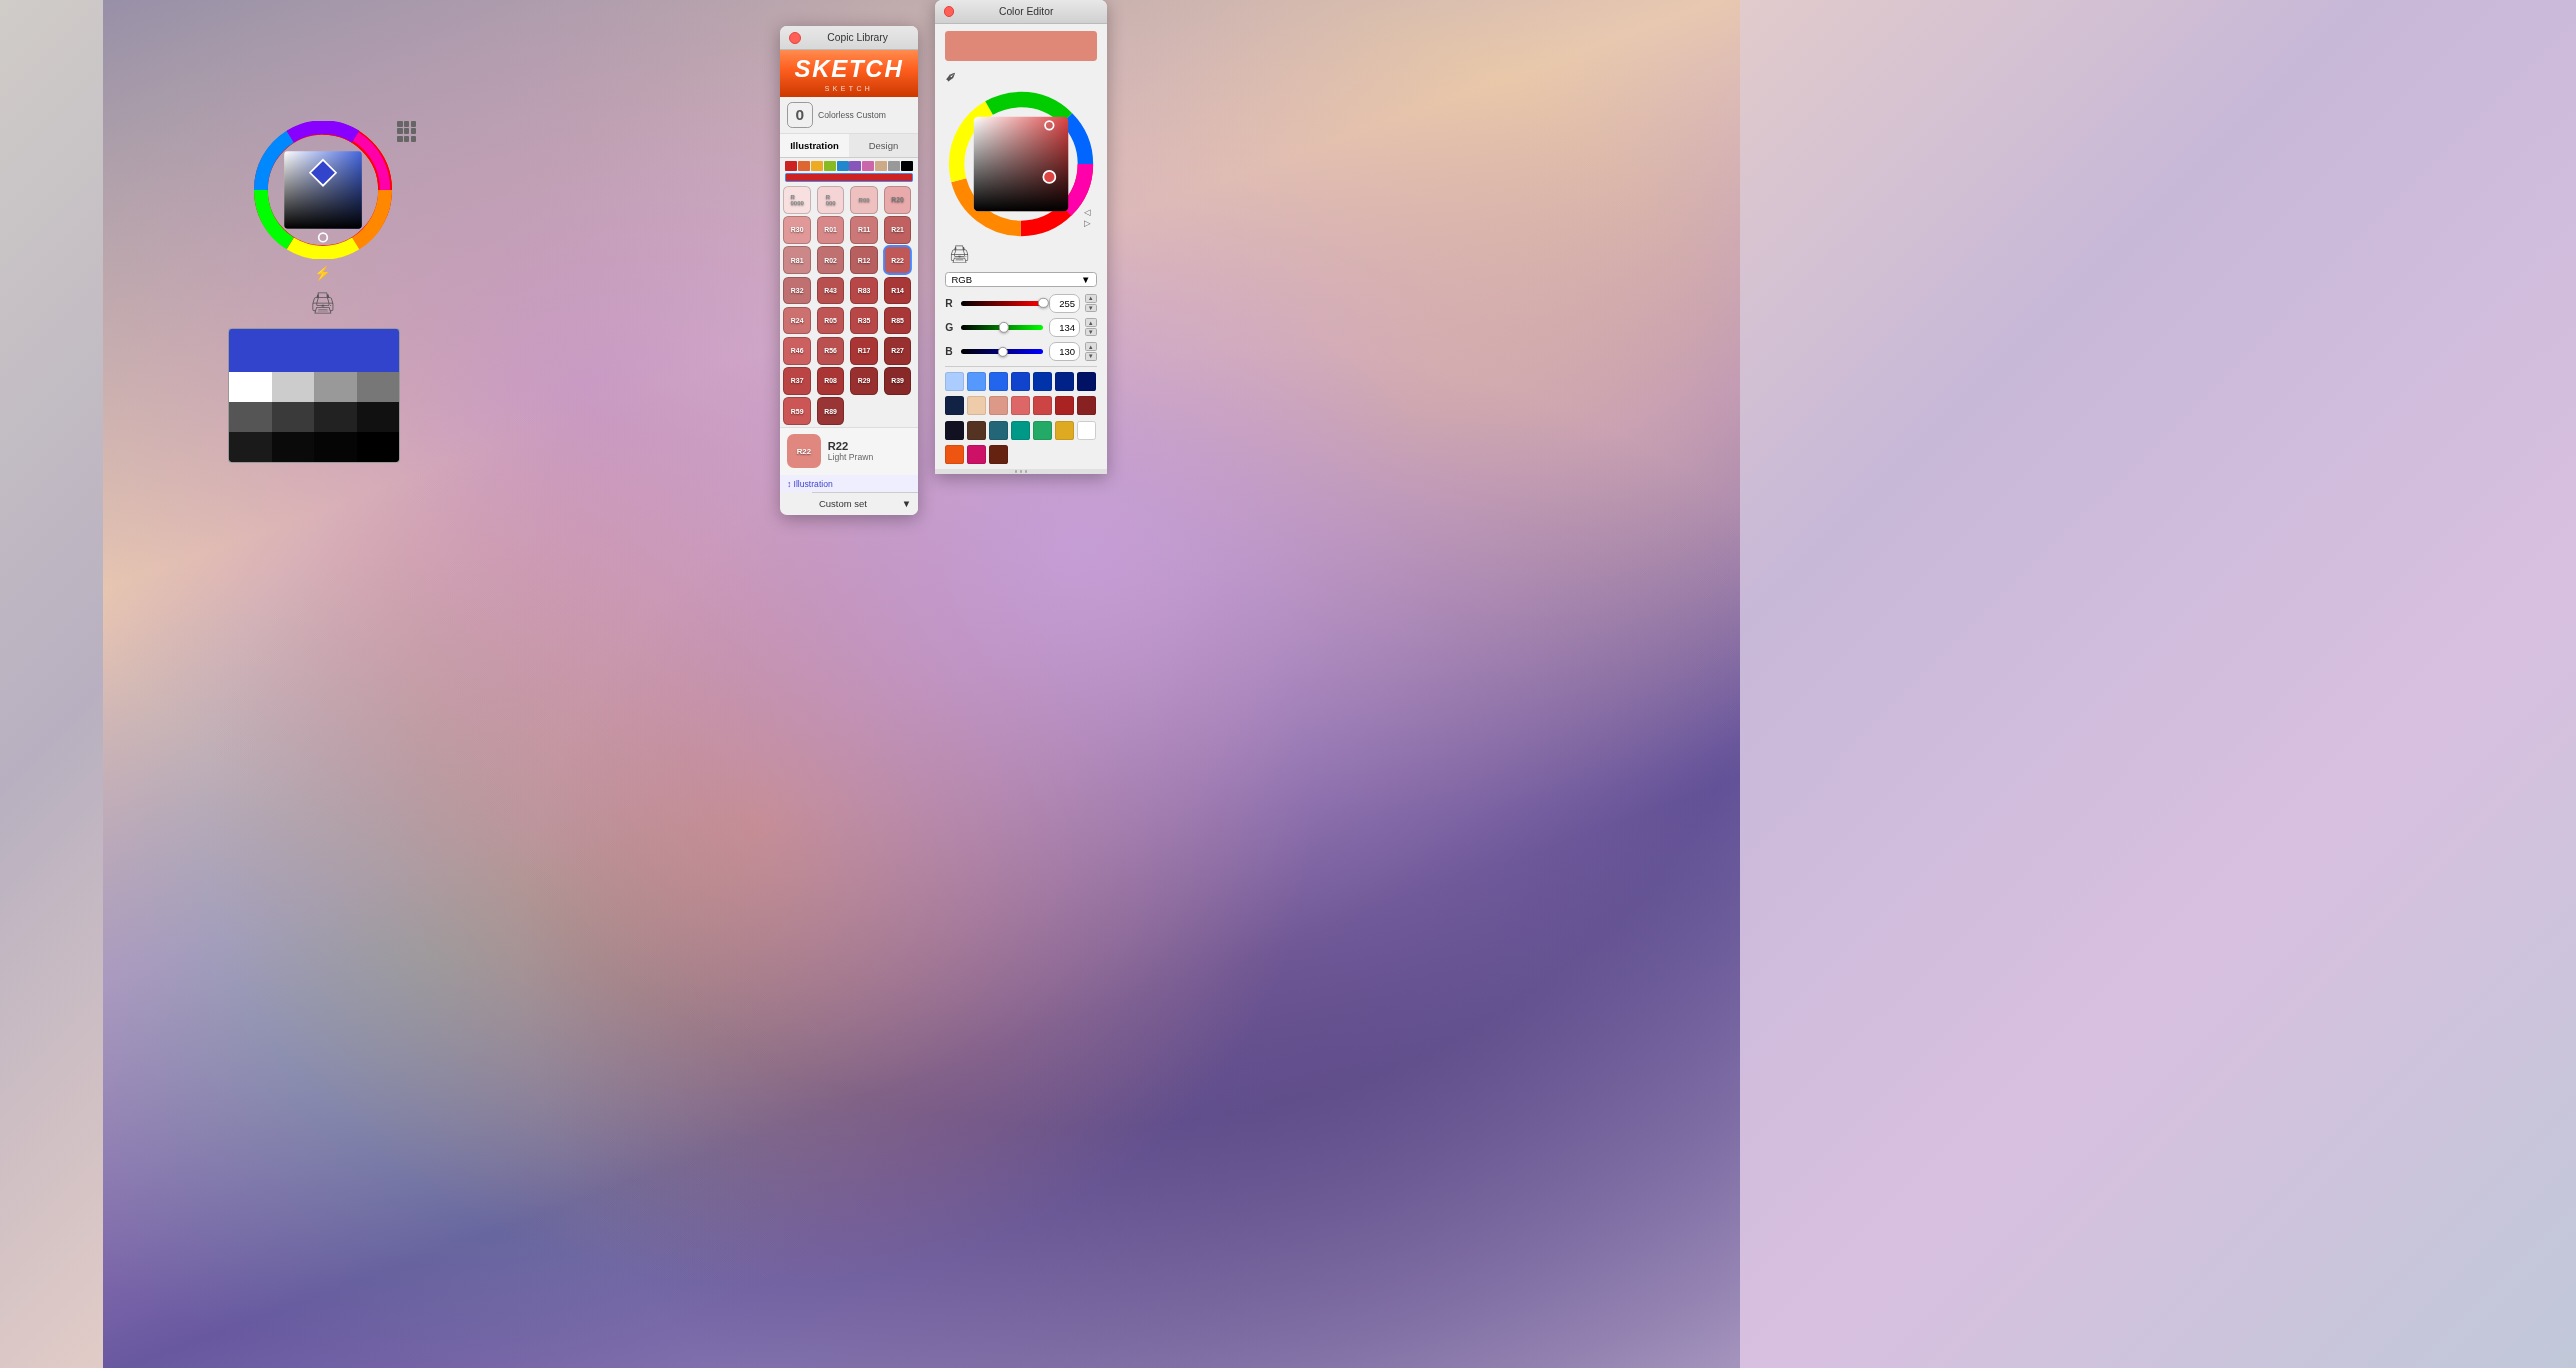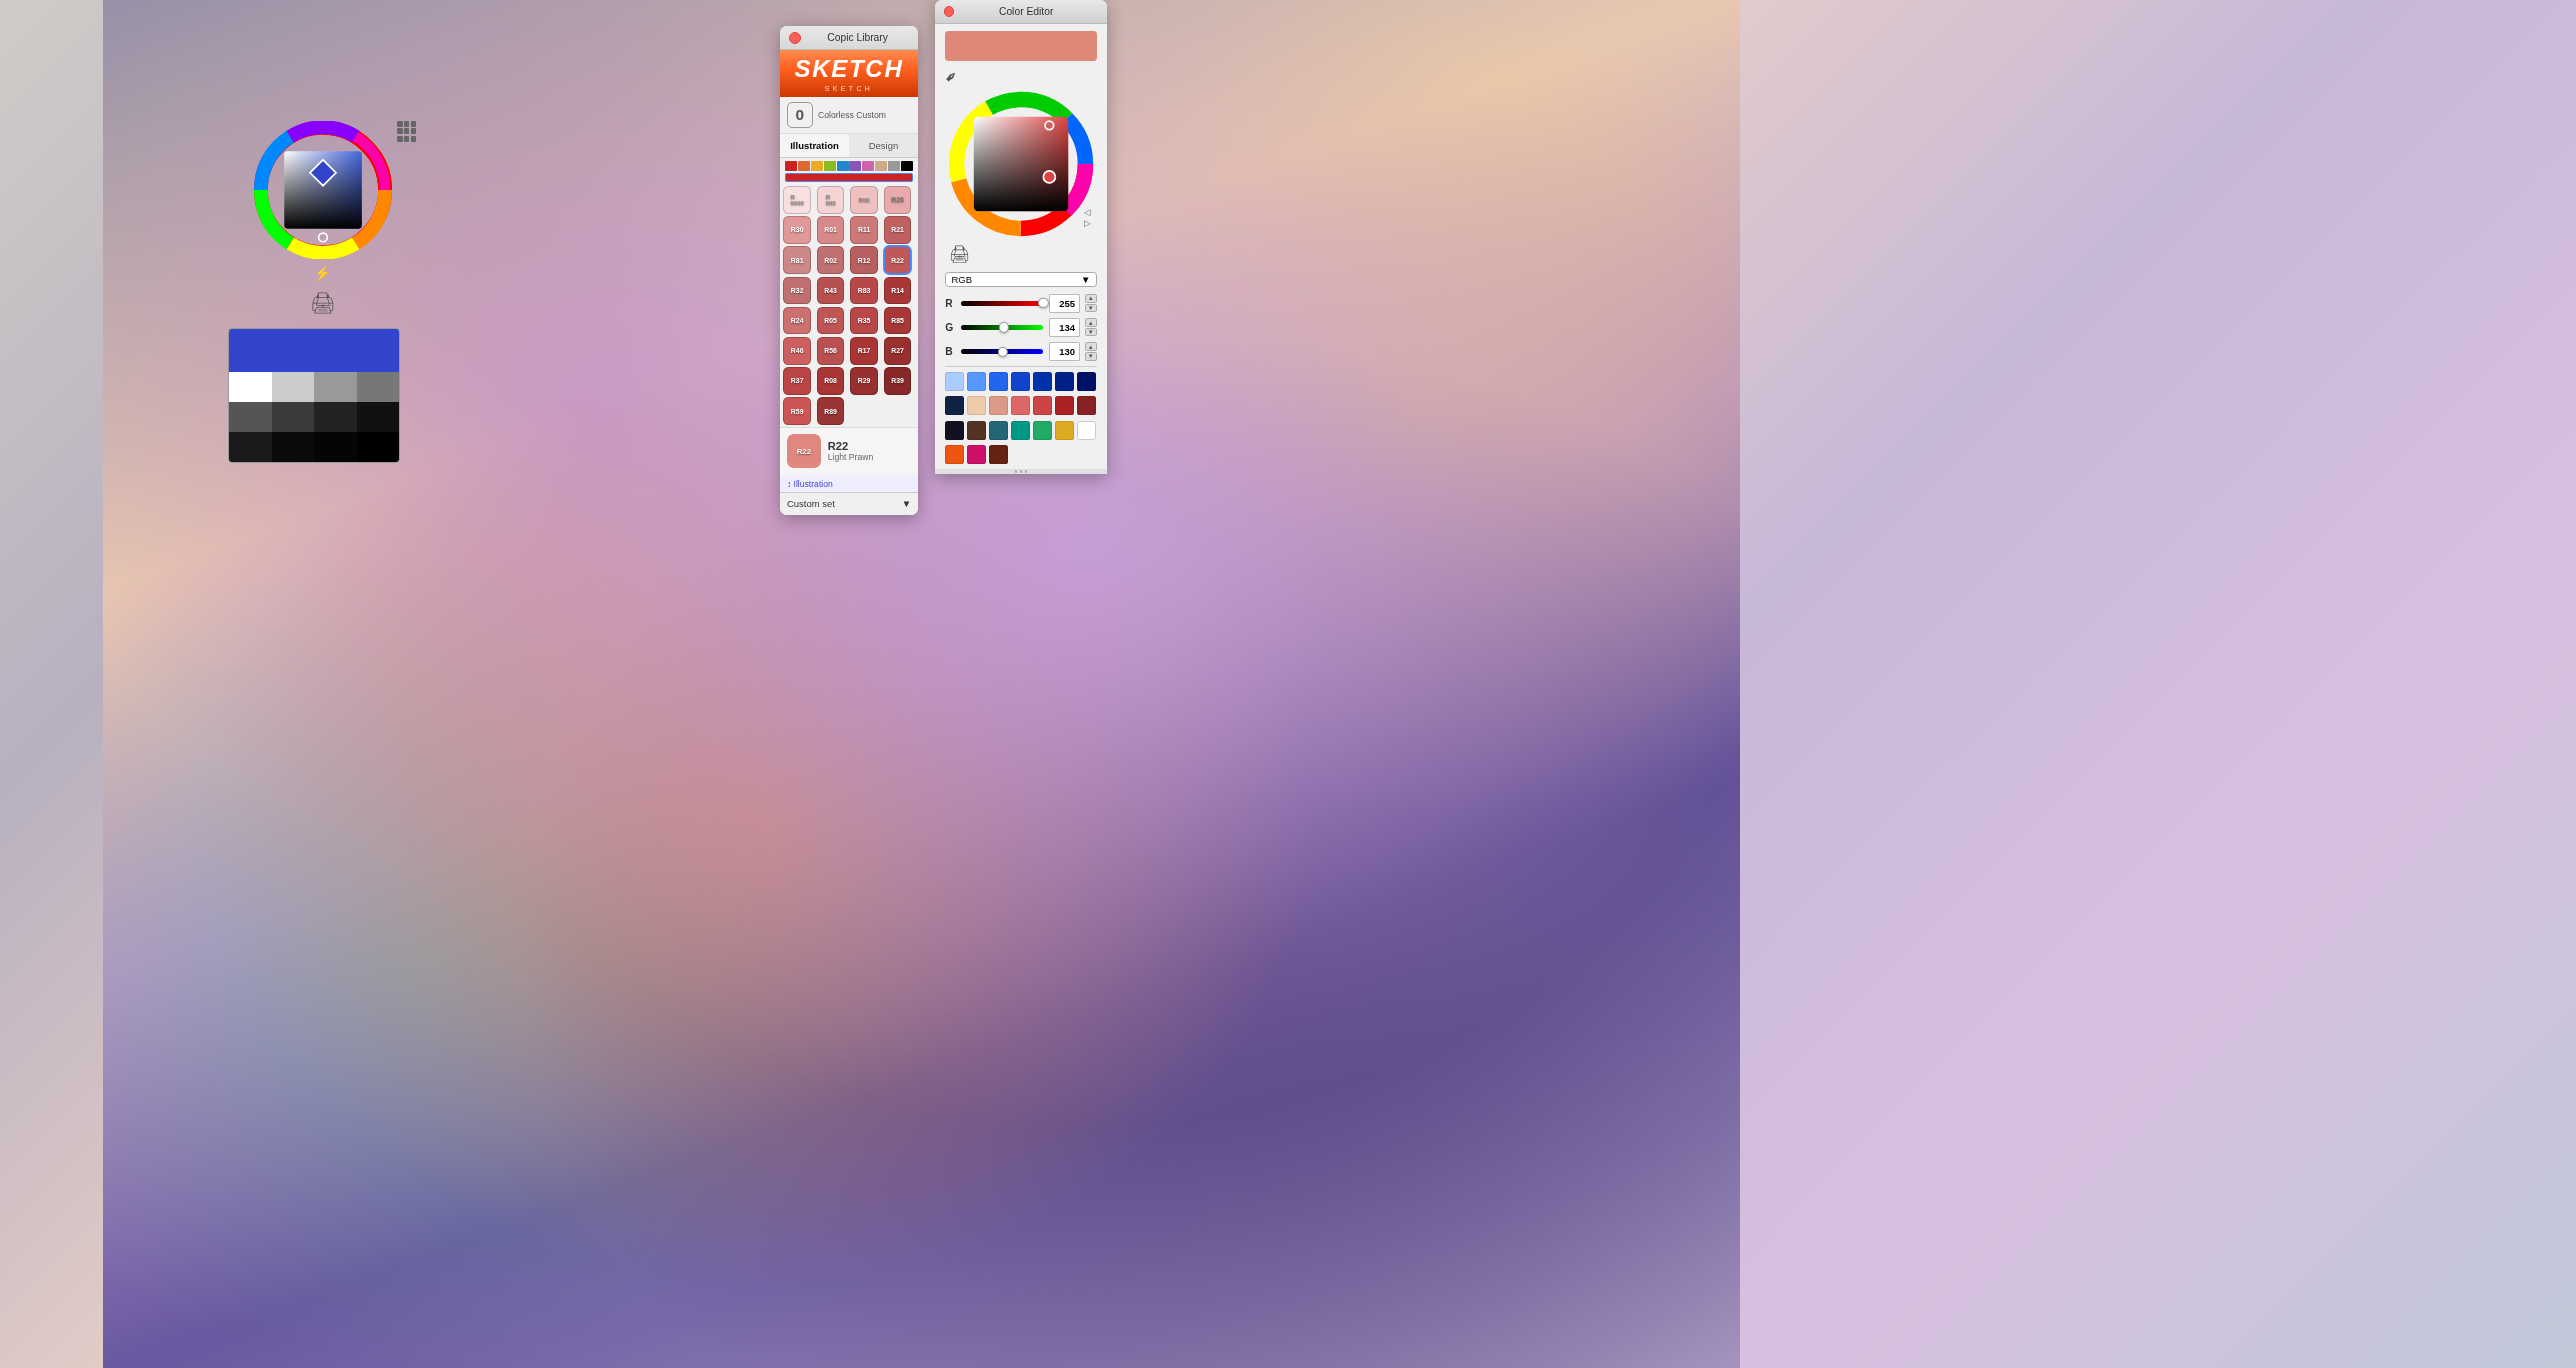--- a/index.html
+++ b/index.html
@@ -306,20 +306,21 @@
 
     .custom-set-row {
       display: flex;
       align-items: center;
       justify-content: space-between;
       padding: 5.2px 6.9px;
       font-size: 9.5px;
       color: #333;
       border-top: 0.9px solid #ccc;
       background: #f0f0f0;
+      margin-left: 32px;
     }
 
     
     .color-editor-panel {
       position: absolute;
       top: 0px;
       left: 935px;
       width: 172px;
       background: #f0f0f0;
       border-radius: 6.9px 6.9px 0 0;
@@ -476,29 +477,28 @@
       border-radius: 50%;
       background: white;
       border: 0.9px solid #999;
       box-shadow: 0 0.9px 2.6px rgba(0,0,0,0.3);
     }
 
     .channel-value-box {
       width: 31px;
       height: 19px;
       border: 0.9px solid #bbb;
-      border-radius: 1px;
+      border-radius: 7px;
       background: white;
       text-align: right;
       font-size: 9.5px;
       padding: 0 3.4px;
       display: flex;
       align-items: center;
       justify-content: flex-end;
-      font-weight: bold;
     }
 
     .channel-arrows {
       display: flex;
       flex-direction: column;
       gap: 0.9px;
     }
 
     .channel-arrow {
       width: 12px;

